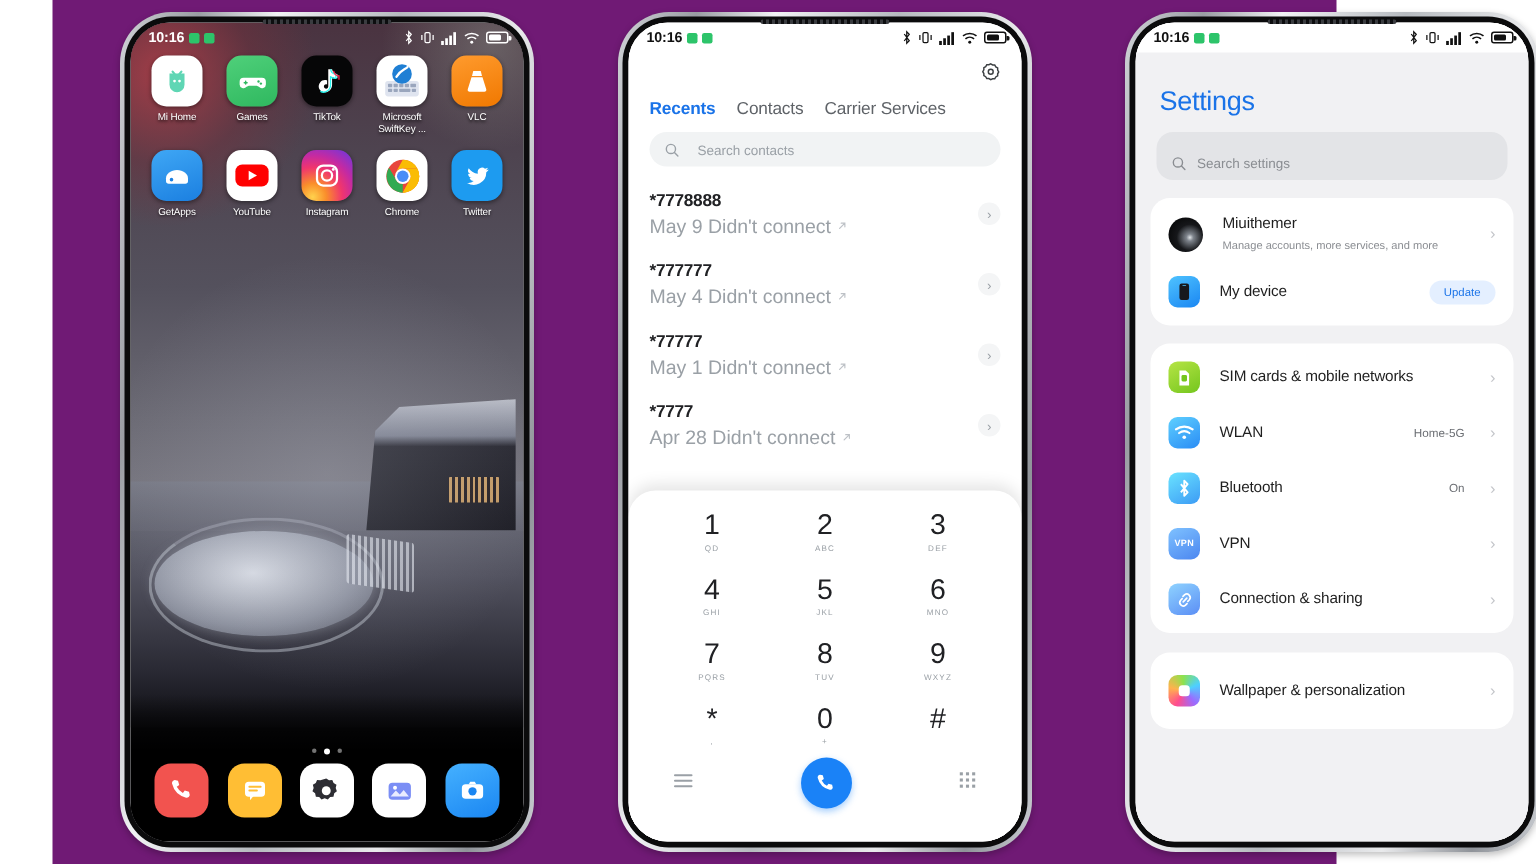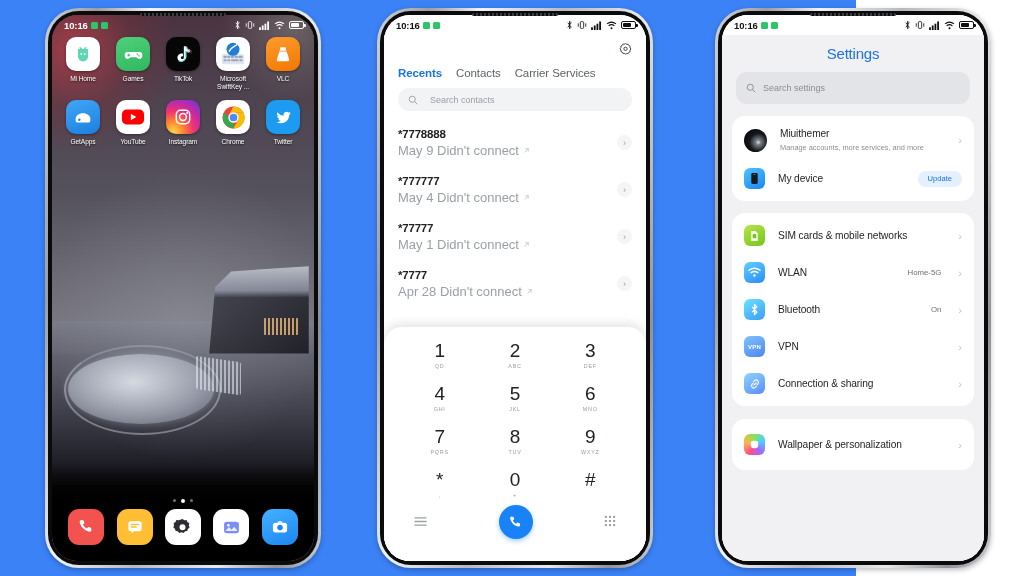--- a/index.html
+++ b/index.html
@@ -2,21 +2,21 @@
 <html><head>
 <meta charset="utf-8">
 <style>
   * { box-sizing: border-box; margin: 0; padding: 0; }
   html, body {
     width: 1024px; height: 576px;
     background: #ffffff;
     font-family: "Liberation Sans", sans-serif;
     overflow: hidden;
   }
-  .stage { position: relative; width: 856px; height: 576px; background: #3b82f6; }
+  .stage { position: relative; width: 856px; height: 576px; background: #701a75; margin-left: 35px; }
 
   
   .phone { position: absolute; top: 8px; width: 276px; height: 560px; }
   .phone.p1 { left: 45px; }
   .phone.p2 { left: 377px; }
   .phone.p3 { left: 715px; }
 
   .frame-outer {
     position: absolute; inset: 0;
     border-radius: 34px;
@@ -172,24 +172,24 @@
   .dial-bottom { display: flex; align-items: center; justify-content: space-between; padding: 4px 12px 0 12px; }
   .call-btn {
     width: 34px; height: 34px; border-radius: 50%; background: #1a82f7;
     display: flex; align-items: center; justify-content: center;
     box-shadow: 0 2px 5px rgba(26,130,247,.4);
   }
 
   
   .settings { position: absolute; inset: 0; background: #f1f1f3; color: #1f1f1f; overflow: hidden; }
   .st-body { position: absolute; left: 0; right: 0; top: 20px; bottom: 0; background: #f1f1f3; }
-  .st-title { font-size: 15px; color: #1a73e8; font-weight: 400; padding: 10px 16px 0 16px; letter-spacing: -.2px; text-align: center; }
+  .st-title { font-size: 18px; color: #1a73e8; font-weight: 400; padding: 22px 16px 0 16px; letter-spacing: -.2px; }
   .st-search {
     margin: 10px 14px 0 14px; height: 22px; border-radius: 11px; background: #e3e4e7;
-    display: flex; align-items: center; gap: 7px; padding: 16px 10px; font-size: 9px; color: #8a8d92;
+    display: flex; align-items: flex-start; gap: 7px; padding: 16px 10px; font-size: 9px; color: #8a8d92;
   }
   .card { background: #fff; border-radius: 13px; margin: 12px 10px 0 10px; padding: 4px 0; }
   .srow { display: flex; align-items: center; gap: 13px; padding: 8px 12px; }
   .srow .ico { width: 21px; height: 21px; border-radius: 6px; flex: 0 0 21px; display: flex; align-items: center; justify-content: center; }
   .srow .txt { flex: 1 1 auto; min-width: 0; }
   .srow .t1 { font-size: 10.2px; color: #1f1f1f; line-height: 1.25; letter-spacing: -.1px; }
   .srow .t2 { font-size: 7.4px; color: #8a8d92; line-height: 1.3; margin-top: 2px; }
   .srow .val { font-size: 7.8px; color: #6b6e73; margin-right: 4px; white-space: nowrap; }
   .srow .arr { color: #c3c5c9; font-size: 11px; }
   .pill {

